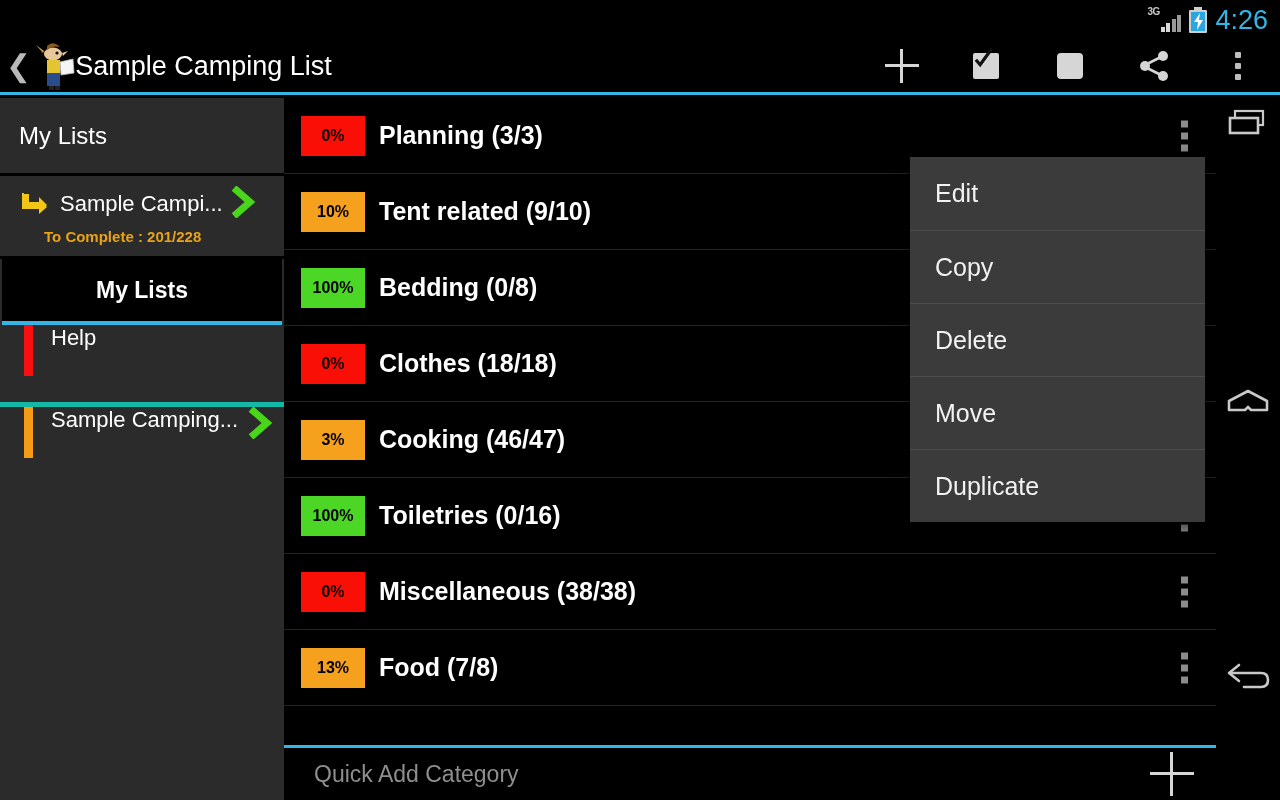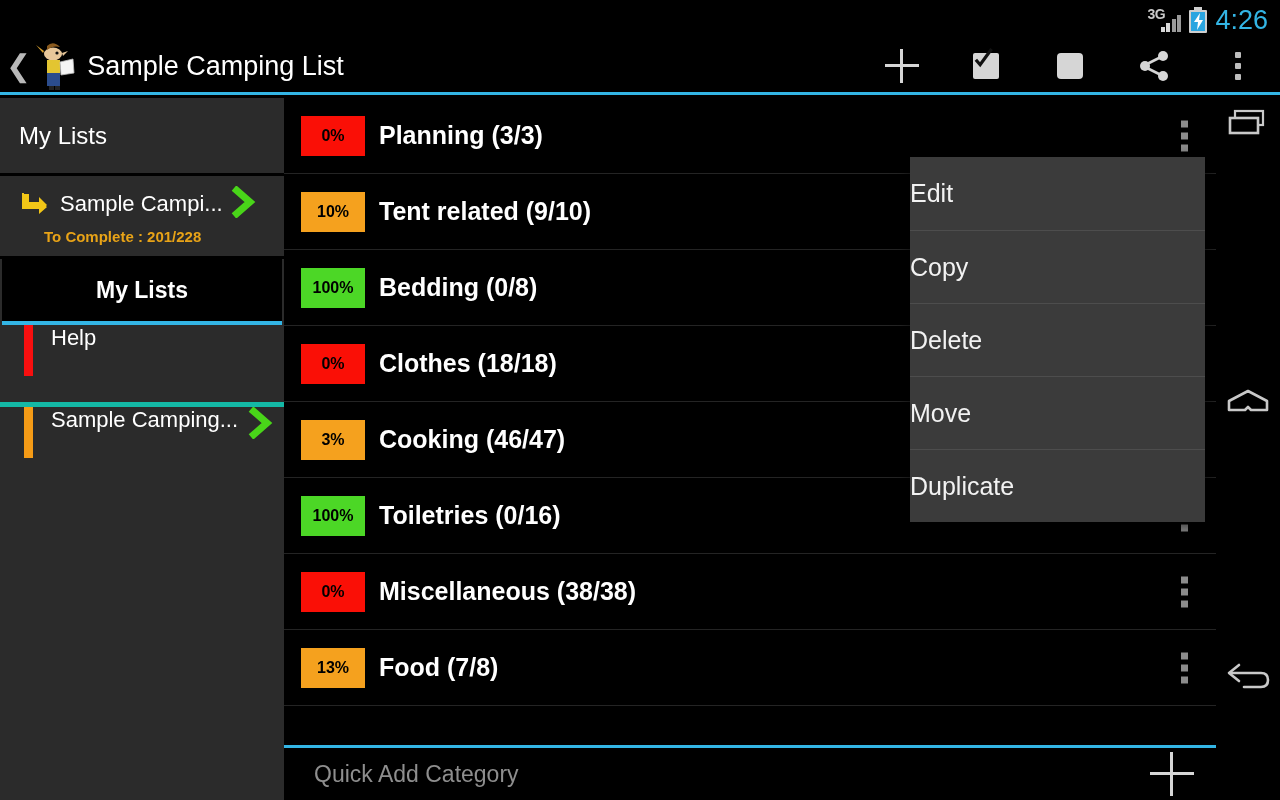--- a/index.html
+++ b/index.html
@@ -14,21 +14,21 @@
   
   .status-bar {
     position: absolute; top: 0; left: 0; width: 1280px; height: 40px;
     background: #000; display: flex; align-items: center;
     justify-content: flex-end; padding-right: 12px;
   }
   .sb-right { display: flex; align-items: center; gap: 8px; }
   .sig-wrap { position: relative; width: 34px; height: 28px; }
   .sig-3g {
     position: absolute; top: 0px; left: 0px;
-    font-size: 14px; color: #c9c9c9; font-weight: bold; letter-spacing: -0.5px;
+    font-size: 10px; color: #c9c9c9; font-weight: bold; letter-spacing: -0.5px;
   }
   .sig-bars { position: absolute; bottom: 2px; right: 0; display: flex; align-items: flex-end; gap: 1.5px; }
   .sig-bars i { display: block; width: 4px; background: #9a9a9a; }
   .sig-bars i:nth-child(1){ height: 5px; background:#d8d8d8;}
   .sig-bars i:nth-child(2){ height: 9px; background:#d8d8d8;}
   .sig-bars i:nth-child(3){ height: 13px;}
   .sig-bars i:nth-child(4){ height: 17px;}
   .battery { position: relative; width: 18px; height: 26px; }
   .battery .bcap { position:absolute; top:0; left:5px; width:8px; height:3px; background:#cfcfcf; }
   .battery .bbody {
@@ -40,21 +40,21 @@
   
   .action-bar {
     position: absolute; top: 40px; left: 0; width: 1280px; height: 55px;
     background: #000; display: flex; align-items: center;
     border-bottom: 3px solid #33b5e5;
   }
   .ab-left { display: flex; align-items: center; height: 100%; padding-left: 6px; }
   .back-chevron { font-size: 30px; color: #b9b9b9; line-height: 1; margin-right: 2px; }
   .app-icon { position: relative; width: 42px; height: 48px; }
   .app-icon svg { display:block; }
-  .ab-title { font-size: 27px; color: #ffffff; margin-left: 12px; white-space: nowrap; }
+  .ab-title { font-size: 27px; color: #ffffff; white-space: nowrap; }
   .ab-actions {
     margin-left: auto; display: flex; align-items: center; height: 100%;
   }
   .ab-btn {
     width: 84px; height: 55px; display: flex; align-items: center; justify-content: center;
   }
   .icon-plus { position: relative; width: 34px; height: 34px; }
   .icon-plus:before, .icon-plus:after {
     content:""; position:absolute; background:#d6d6d6;
   }
@@ -138,21 +138,21 @@
   .qa-plus:before, .qa-plus:after { content:""; position:absolute; background:#d6d6d6; }
   .qa-plus:before { left: 0; top: 20px; width: 44px; height: 3px; }
   .qa-plus:after { top: 0; left: 20px; height: 44px; width: 3px; }
 
   
   .ctx-menu {
     position: absolute; left: 910px; top: 157px; width: 295px;
     background: #3b3b3b; box-shadow: 0 3px 14px rgba(0,0,0,0.75); z-index: 40;
   }
   .ctx-item {
-    height: 73px; display: flex; align-items: center; 
+    height: 73px; display: flex; align-items: center; padding-left: 25px;
     font-size: 25px; color: #f2f2f2;
   }
   .ctx-item + .ctx-item { border-top: 1px solid #4d4d4d; }
 
   
   .navbar {
     position: absolute; top: 95px; left: 1216px; width: 64px; height: 705px; background: #000;
   }
   .nav-btn {
     position: absolute; left: 0; width: 64px; height: 60px;

